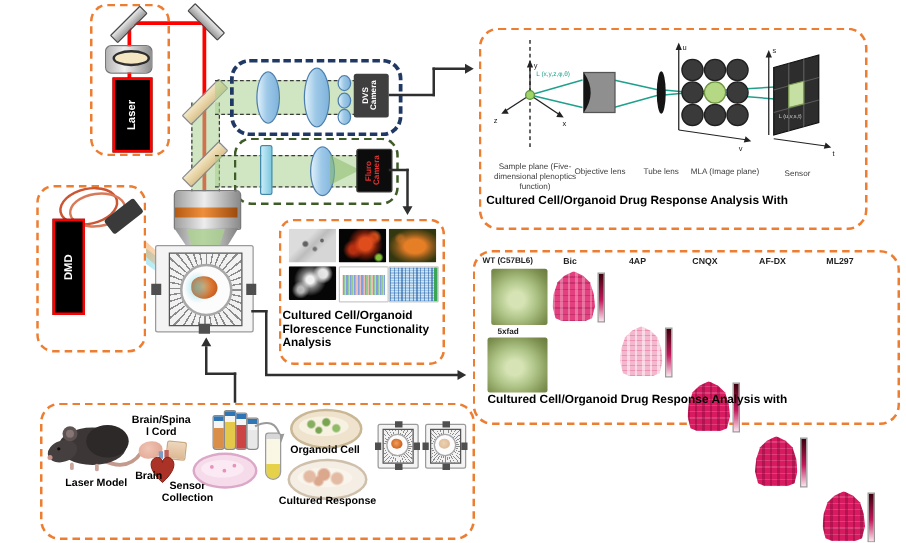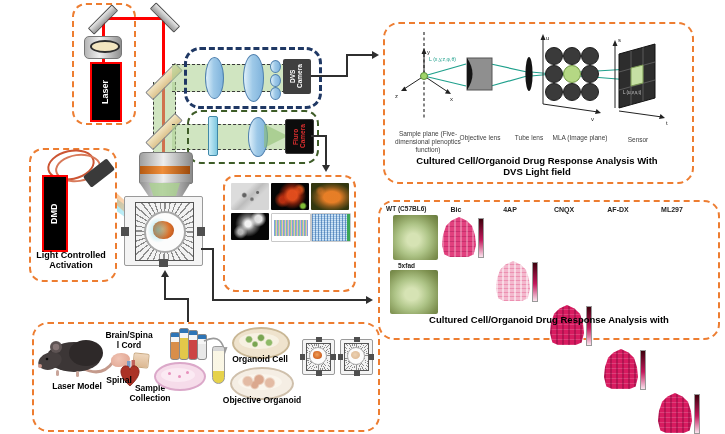--- a/index.html
+++ b/index.html
@@ -37,21 +37,21 @@
   .tab{background:#4f4f4f;}
   .organoid{background:radial-gradient(circle at 45% 45%,#f0a05a,#d46a28 60%,#a84a18);border-radius:45% 55% 50% 50%;}
   .glow-c{background:linear-gradient(to right,rgba(70,205,230,0.75),rgba(70,205,230,0));}
   .glow-o{background:linear-gradient(to right,rgba(244,160,80,0.8),rgba(244,160,80,0));}
   
   .wire{background:#2f2f2f;}
   .ar-r{width:0;height:0;border-left:7px solid #2f2f2f;border-top:4px solid transparent;border-bottom:4px solid transparent;}
   .ar-u{width:0;height:0;border-bottom:7px solid #2f2f2f;border-left:4px solid transparent;border-right:4px solid transparent;}
   .ar-d{width:0;height:0;border-top:7px solid #2f2f2f;border-left:4px solid transparent;border-right:4px solid transparent;}
   
-  .cap{font-weight:bold;font-size:9.5px;line-height:1.18;text-align:center;color:#000;}
+  .cap{font-weight:bold;font-size:9.5px;line-height:1.18;text-align:left;color:#000;}
   .lbl{font-weight:bold;font-size:8.5px;line-height:1.15;text-align:center;color:#000;word-wrap:break-word;}
   .tiny{font-size:6.5px;line-height:1.22;text-align:center;color:#3d3d3d;}
   .drug{font-size:7px;font-weight:600;text-align:center;color:#222;}
   .rowlab{font-size:6.5px;font-weight:bold;color:#222;}
   
   .fi{width:38px;height:27px;border-radius:1px;}
   .fi1{background:
       radial-gradient(circle at 35% 45%,rgba(70,70,70,.8) 0 1.5px,transparent 3px),
       radial-gradient(circle at 55% 60%,rgba(90,90,90,.8) 0 1px,transparent 2.5px),
       radial-gradient(circle at 70% 35%,rgba(60,60,60,.7) 0 1px,transparent 2px),
@@ -159,21 +159,20 @@
     <div class="abs tab" style="left:34px;top:62px;width:9px;height:8px;"></div>
   </div>
 
   <div class="abs opanel" style="left:29px;top:148px;width:84px;height:130px;"></div>
   <div class="abs" style="left:47px;top:150px;width:44px;height:26px;border:2.5px solid #cc5533;border-radius:50%;transform:rotate(-12deg);"></div>
   <div class="abs" style="left:55px;top:154px;width:42px;height:24px;border:2px solid #d87a5a;border-radius:50%;transform:rotate(-8deg);"></div>
   <div class="abs" style="left:84px;top:166px;width:30px;height:14px;background:#3a3a3a;border-radius:2px;transform:rotate(-38deg);"></div>
   <div class="abs blackunit" style="left:42px;top:175px;width:22px;height:73px;">
     <div class="vtext" style="color:#fff;font-size:9px;font-weight:bold;">DMD</div>
   </div>
-  <div class="abs lbl" style="left:30px;top:250px;width:82px;font-size:9px;">Light Controlled Activation</div>
 
   <div class="abs wire" style="left:311px;top:75px;width:37px;height:2px;"></div>
   <div class="abs wire" style="left:346px;top:54px;width:2px;height:23px;"></div>
   <div class="abs wire" style="left:346px;top:54px;width:28px;height:2px;"></div>
   <div class="abs ar-r" style="left:372px;top:51px;"></div>
 
   <div class="abs wire" style="left:311px;top:135px;width:16px;height:2px;"></div>
   <div class="abs wire" style="left:325px;top:135px;width:2px;height:31px;"></div>
   <div class="abs ar-d" style="left:322px;top:165px;"></div>
 
@@ -189,20 +188,21 @@
 
   <div class="abs opanel" style="left:223px;top:175px;width:129px;height:113px;border-radius:12px;">
     <div class="abs fi fi1" style="left:6px;top:6px;"></div>
     <div class="abs fi fi2" style="left:46px;top:6px;"></div>
     <div class="abs fi fi3" style="left:86px;top:6px;"></div>
     <div class="abs fi fi4" style="left:6px;top:36px;"></div>
     <div class="abs fi fi5" style="left:46px;top:36px;">
         <div class="band"></div>
       </div>
     <div class="abs fi fi6" style="left:86px;top:36px;"></div>
+    <div class="abs cap" style="left:1px;top:70px;width:124px;">Cultured Cell/Organoid Florescence Functionality Analysis</div>
   </div>
 
   <div class="abs opanel" style="left:383px;top:22px;width:307px;height:158px;border-radius:16px;">
     <svg class="abs" style="left:7px;top:4px;" width="292" height="100" viewBox="0 0 292 100">
       <line x1="32" y1="4" x2="32" y2="92" stroke="#333" stroke-width="1.2" stroke-dasharray="3,2.5"></line>
 
       <line x1="32" y1="48" x2="32" y2="24" stroke="#222" stroke-width="1"></line>
         <polygon points="32,20 29.5,26 34.5,26" fill="#222"></polygon>
       <line x1="32" y1="48" x2="56" y2="64" stroke="#222" stroke-width="1"></line>
         <polygon points="59,66 53,65.5 55.5,61" fill="#222"></polygon>
@@ -263,21 +263,20 @@
         <polygon points="273,90 267,91 268.5,86 " fill="#222"></polygon>
       <text x="226" y="14" font-size="6" fill="#222">s</text>
       <text x="274" y="97" font-size="6" fill="#222">t</text>
     </svg>
     <div class="abs tiny" style="left:4px;top:106px;width:78px;">Sample plane (Five-dimensional plenoptics function)</div>
     <div class="abs tiny" style="left:70px;top:110px;width:50px;">Objective lens</div>
     <div class="abs tiny" style="left:124px;top:110px;width:40px;">Tube lens</div>
     <div class="abs tiny" style="left:164px;top:110px;width:62px;">MLA (Image plane)</div>
     <div class="abs tiny" style="left:232px;top:112px;width:42px;">Sensor</div>
     <div class="abs cap" style="left:4px;top:131px;width:296px;">Cultured Cell/Organoid  Drug Response Analysis With</div>
-    <div class="abs cap" style="left:4px;top:142px;width:296px;">DVS Light field</div>
   </div>
 
   <div class="abs opanel" style="left:378px;top:200px;width:338px;height:136px;border-radius:16px;">
     <div class="abs rowlab" style="left:6px;top:3px;">WT (C57BL6)</div>
     <div class="abs drug" style="left:56px;top:4px;width:40px;">Bic</div>
     <div class="abs drug" style="left:110px;top:4px;width:40px;">4AP</div>
     <div class="abs drug" style="left:164px;top:4px;width:40px;">CNQX</div>
     <div class="abs drug" style="left:218px;top:4px;width:40px;">AF-DX</div>
     <div class="abs drug" style="left:272px;top:4px;width:40px;">ML297</div>
 
@@ -327,22 +326,22 @@
 
     <div class="abs lbl" style="left:71px;top:7px;width:48px;">Brain/Spinal Cord</div>
     <div class="abs tissue1" style="left:77px;top:29px;width:19px;height:14px;"></div>
     <div class="abs tissue2" style="left:99px;top:29px;width:14px;height:13px;transform:rotate(6deg);"></div>
 
     <svg class="abs" style="left:84px;top:36px;" width="24" height="28" viewBox="0 0 24 28">
       <rect x="9" y="1" width="3.5" height="6" fill="#7a9cc6"></rect>
         <rect x="13.5" y="0" width="3.5" height="6" fill="#c0625a"></rect>
       <path d="M12,26 C4,19 1,12 4,8 C7,4 12,6 12,10 C12,6 17,4 20,8 C23,12 20,19 12,26 Z" fill="#ab3226" stroke="#832017" stroke-width="0.8"></path>
     </svg>
-    <div class="abs lbl" style="left:70px;top:52px;width:30px;">Spinal</div>
-    <div class="abs lbl" style="left:94px;top:60px;width:44px;">Sample Collection</div>
+    <div class="abs lbl" style="left:70px;top:52px;width:30px;">Brain</div>
+    <div class="abs lbl" style="left:94px;top:60px;width:44px;">Sensor Collection</div>
 
     <div class="abs" style="left:136px;top:3px;width:40px;height:34px;">
       <div class="bottle" style="left:0;top:5px;height:26px;background:linear-gradient(#2e75b6 0 4px,#f5f5f5 4px 9px,#d98e4a 9px);"></div>
       <div class="bottle" style="left:9px;top:1px;height:30px;background:linear-gradient(#2e75b6 0 4px,#f5f5f5 4px 9px,#e3c84a 9px);"></div>
       <div class="bottle" style="left:18px;top:3px;height:28px;background:linear-gradient(#2e75b6 0 4px,#f5f5f5 4px 9px,#cc4444 9px);"></div>
       <div class="bottle" style="left:27px;top:7px;height:24px;background:linear-gradient(#2e75b6 0 4px,#f5f5f5 4px 9px,#e8e8e8 9px);"></div>
     </div>
 
     <svg class="abs" style="left:168px;top:10px;" width="28" height="26" viewBox="0 0 28 26">
       <path d="M2,7 Q18,-1 22,15" stroke="#9a9a9a" stroke-width="1.6" fill="none"></path>
@@ -367,21 +366,21 @@
     </div>
     <div class="abs lbl" style="left:194px;top:31px;width:64px;">Organoid Cell</div>
 
     <div class="abs dish" style="left:196px;top:43px;width:60px;height:29px;background:#f5eee4;border:2px solid #cfc0ac;">
       <div class="abs dish" style="left:6px;top:5px;width:44px;height:16px;background:
         radial-gradient(circle at 22% 45%,#e3bba4 0 4px,transparent 6px),
         radial-gradient(circle at 48% 35%,#dba88e 0 4px,transparent 6px),
         radial-gradient(circle at 72% 55%,#e3bba4 0 4px,transparent 6px),
         radial-gradient(circle at 38% 68%,#dba88e 0 3px,transparent 5px),#faf5ec;"></div>
     </div>
-    <div class="abs lbl" style="left:188px;top:72px;width:80px;">Objective Organoid</div>
+    <div class="abs lbl" style="left:188px;top:72px;width:80px;">Cultured Response</div>
 
     <div class="abs meaplate" style="left:268px;top:15px;width:31px;height:34px;">
       <div class="abs meapat" style="left:3px;top:3px;width:23px;height:26px;"></div>
       <div class="abs meawell" style="left:6px;top:7px;width:16px;height:16px;border-width:1.5px;"></div>
       <div class="abs organoid" style="left:10px;top:11px;width:9px;height:8px;"></div>
       <div class="abs tab" style="left:-3px;top:14px;width:5px;height:6px;"></div>
       <div class="abs tab" style="left:28px;top:14px;width:5px;height:6px;"></div>
       <div class="abs tab" style="left:13px;top:-3px;width:6px;height:5px;"></div>
       <div class="abs tab" style="left:13px;top:31px;width:6px;height:5px;"></div>
     </div>

